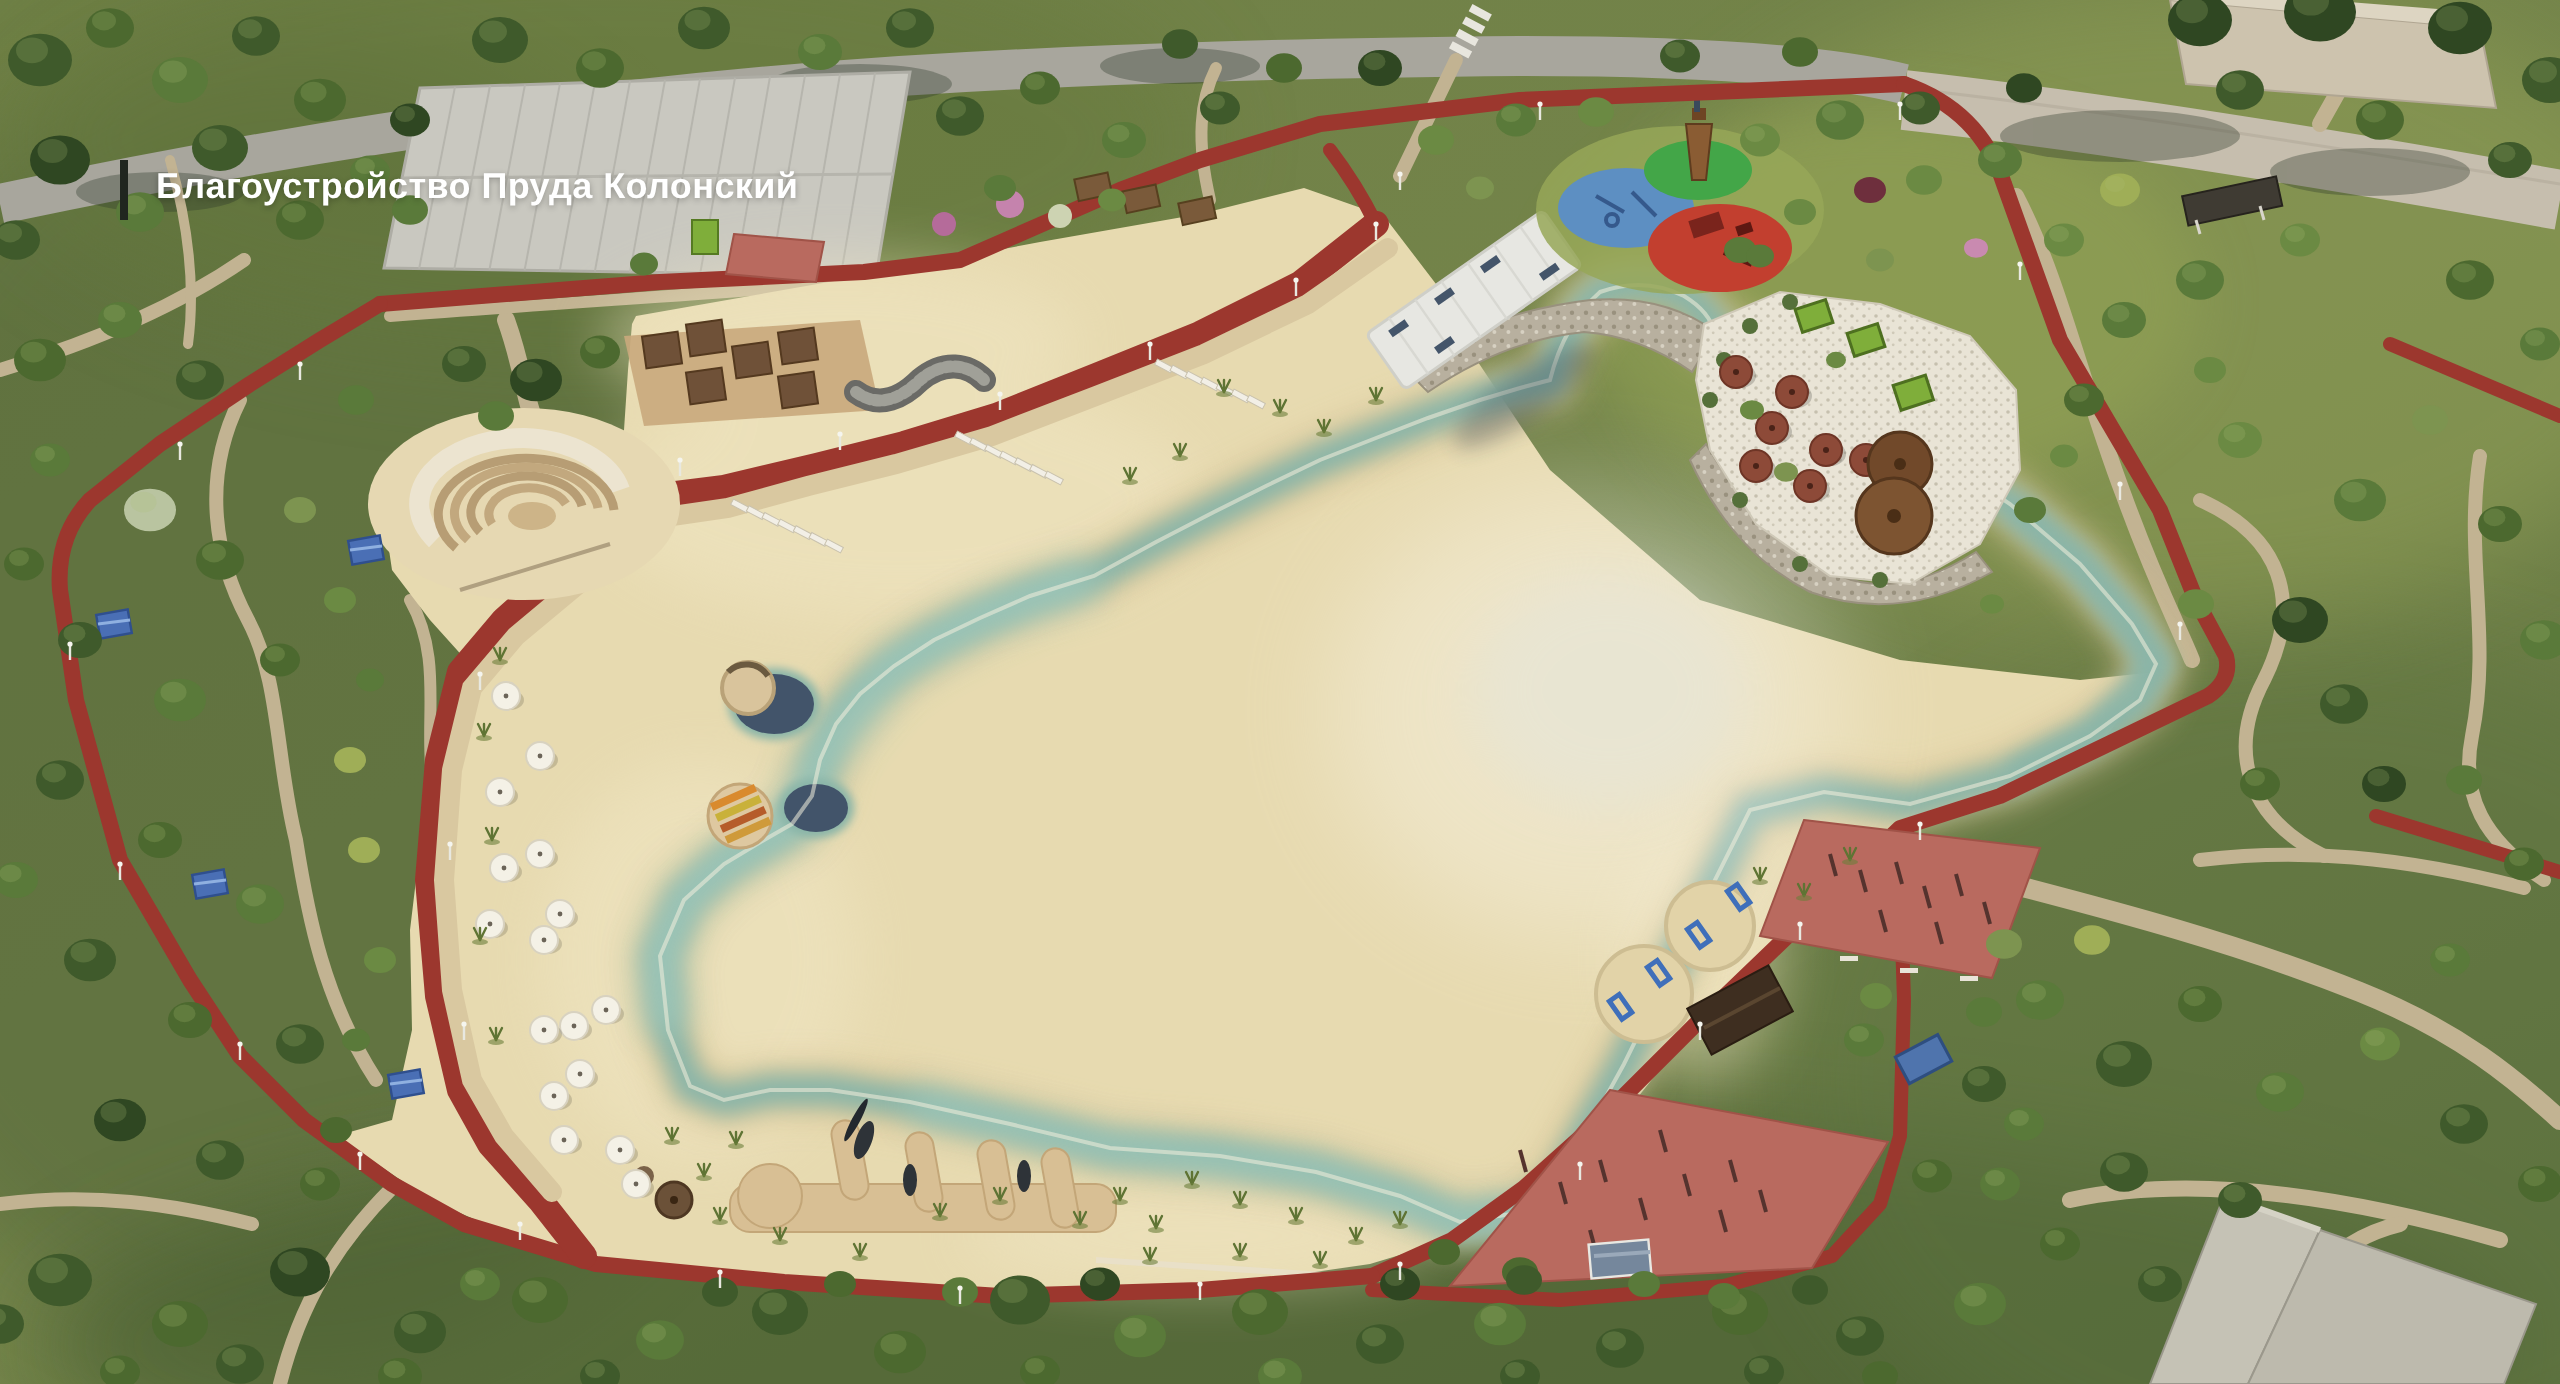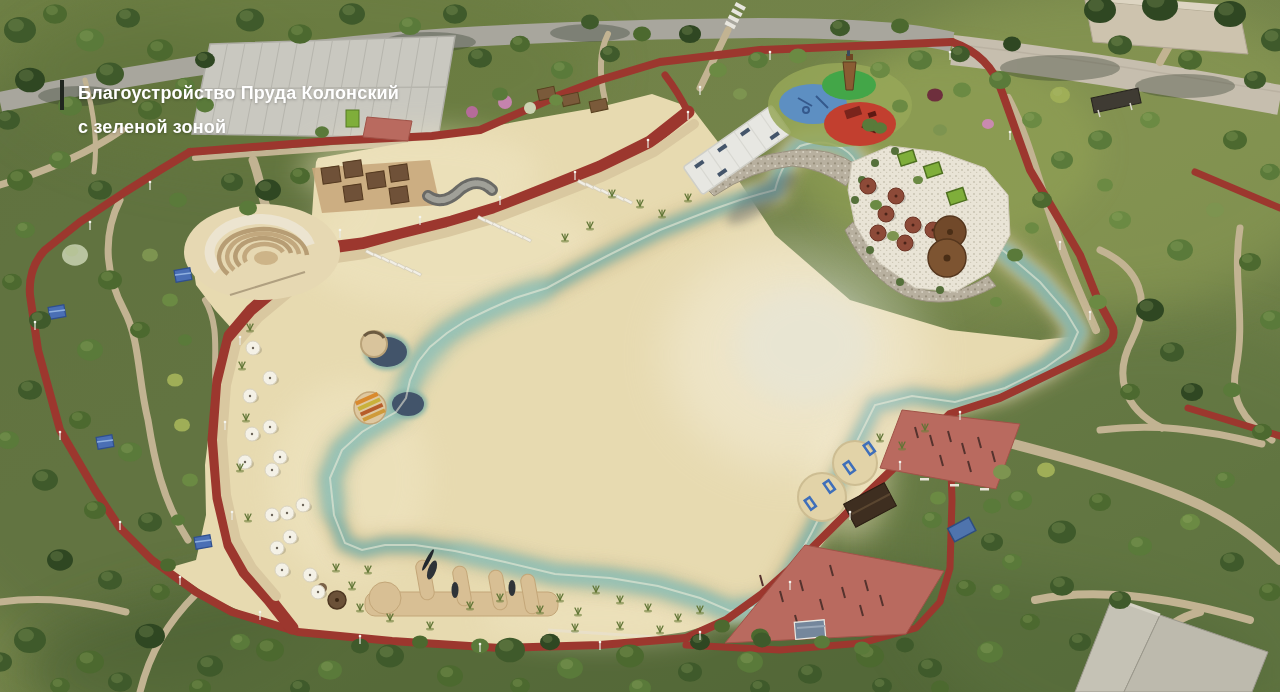--- a/index.html
+++ b/index.html
@@ -969,16 +969,15 @@
         <circle cx="150" cy="182" r="1.3" fill="#f5f5ee"></circle>
         <line x1="770" y1="60" x2="770" y2="53" stroke="#e8e8e0" stroke-width="1.2"></line>
         <circle cx="770" cy="52" r="1.3" fill="#f5f5ee"></circle>
       </g>
 </svg>
 
 <div class="title-block">
   <div class="accent" style="background: rgb(32, 38, 31);"></div>
   <div class="title">
     <div>Благоустройство Пруда Колонский</div>
-    <div>с зеленой зоной</div>
   </div>
 </div>
 </div>
 
 </body></html>

